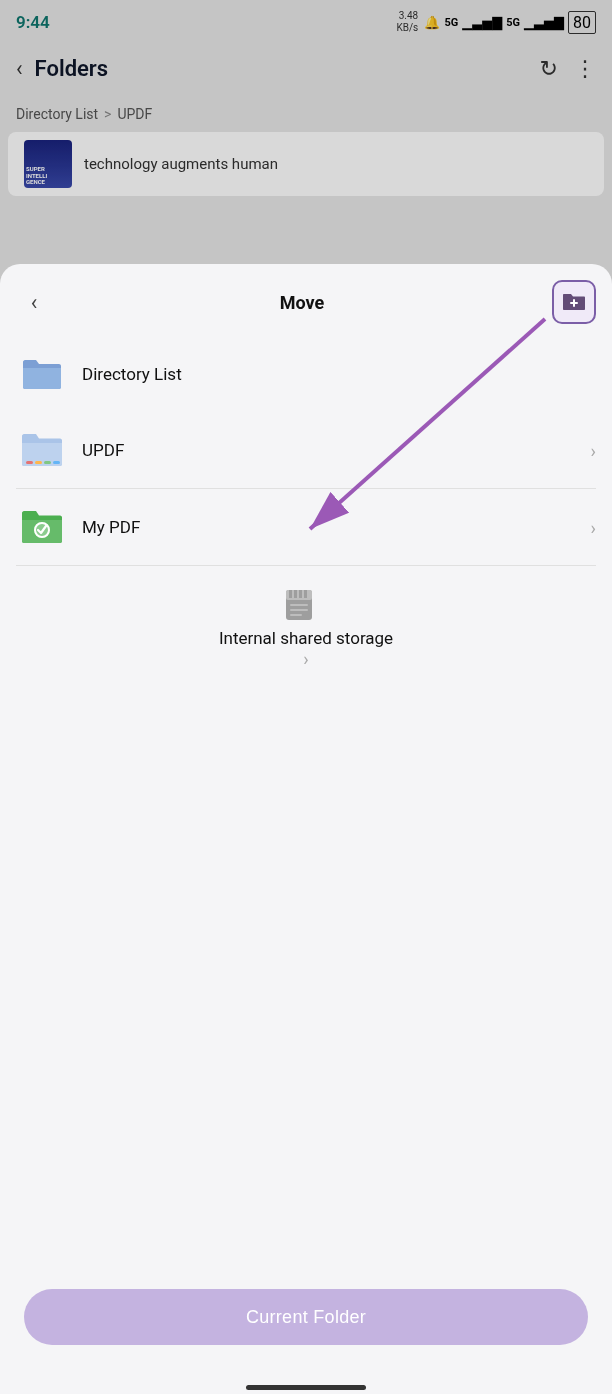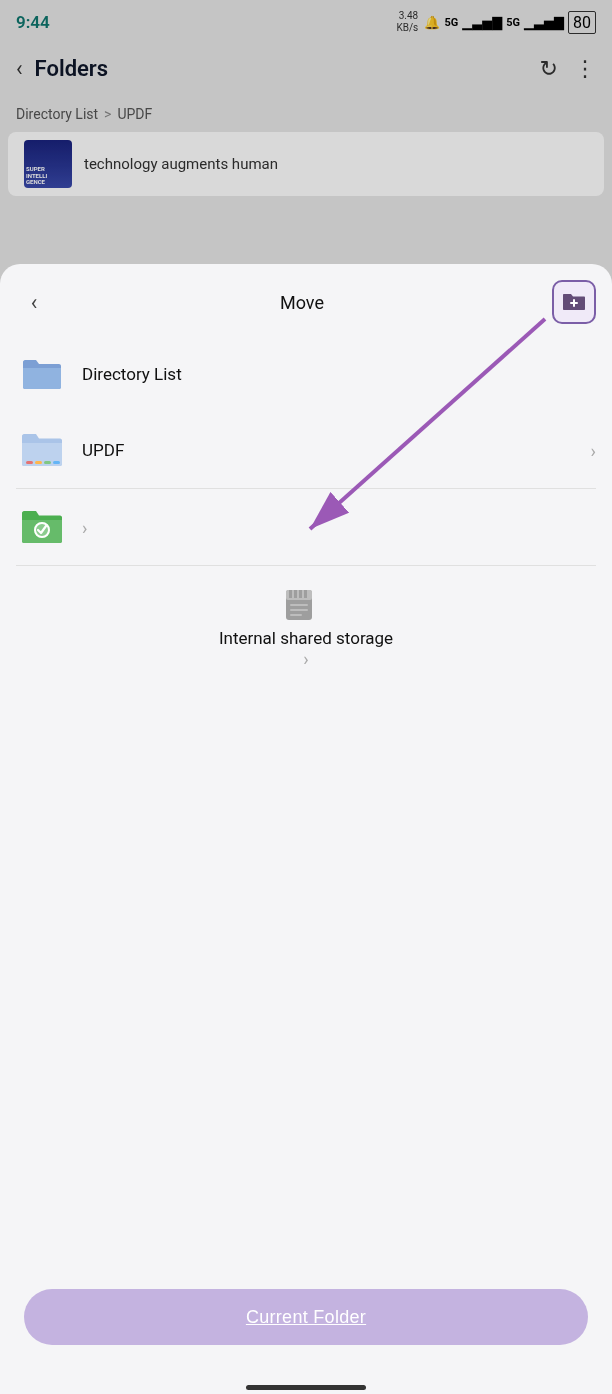--- a/index.html
+++ b/index.html
@@ -136,21 +136,21 @@
       align-items: center;
       justify-content: center;
       cursor: pointer;
       font-size: 20px;
       color: #444;
     }
     .modal-title {
       flex: 1;
       text-align: center;
       font-size: 18px;
-      font-weight: 400;
+      font-weight: 700;
       color: #111;
     }
     .modal-new-folder-btn {
       width: 44px;
       height: 44px;
       border: 2.5px solid #7b5ea7;
       border-radius: 10px;
       display: flex;
       align-items: center;
       justify-content: center;
@@ -226,21 +226,20 @@
       align-items: center;
       justify-content: center;
       cursor: pointer;
       border: none;
     }
     .current-folder-btn-label {
       font-size: 18px;
       color: #fff;
       font-weight: 500;
       letter-spacing: 0.3px;
-      text-decoration: underline;
     }
 
     
     .home-indicator {
       display: flex;
       justify-content: center;
       padding: 8px 0 4px;
       background: #f5f5f7;
     }
     .home-bar {
@@ -369,20 +368,21 @@
         <div class="file-item-icon">
           <svg width="48" height="44" viewBox="0 0 48 44" fill="none" xmlns="http://www.w3.org/2000/svg">
             <path d="M4 8C4 7 4.9 6 6 6H18L21 10.5H42C43.1 10.5 44 11.4 44 12.5V36C44 37.1 43.1 38 42 38H6C4.9 38 4 37.1 4 36V8Z" fill="#4caf50"></path>
             <path d="M4 15H44V36C44 37.1 43.1 38 42 38H6C4.9 38 4 37.1 4 36V15Z" fill="#66bb6a"></path>
 
             <circle cx="24" cy="25" r="8" fill="white" opacity="0.25"></circle>
             <circle cx="24" cy="25" r="7" fill="none" stroke="white" stroke-width="2"></circle>
             <polyline points="20,25 23,28 28,21" stroke="white" stroke-width="2.2" stroke-linecap="round" stroke-linejoin="round" fill="none"></polyline>
           </svg>
         </div>
+        <span class="file-item-name">My PDF</span>
         <span class="file-item-chevron">›</span>
       </div>
 
       <div class="file-item">
         <div class="file-item-icon">
           <svg width="46" height="44" viewBox="0 0 46 44" fill="none" xmlns="http://www.w3.org/2000/svg">
 
             <rect x="10" y="8" width="26" height="30" rx="3" fill="#9e9e9e"></rect>
             <rect x="10" y="8" width="26" height="10" rx="2" fill="#bdbdbd"></rect>
 

